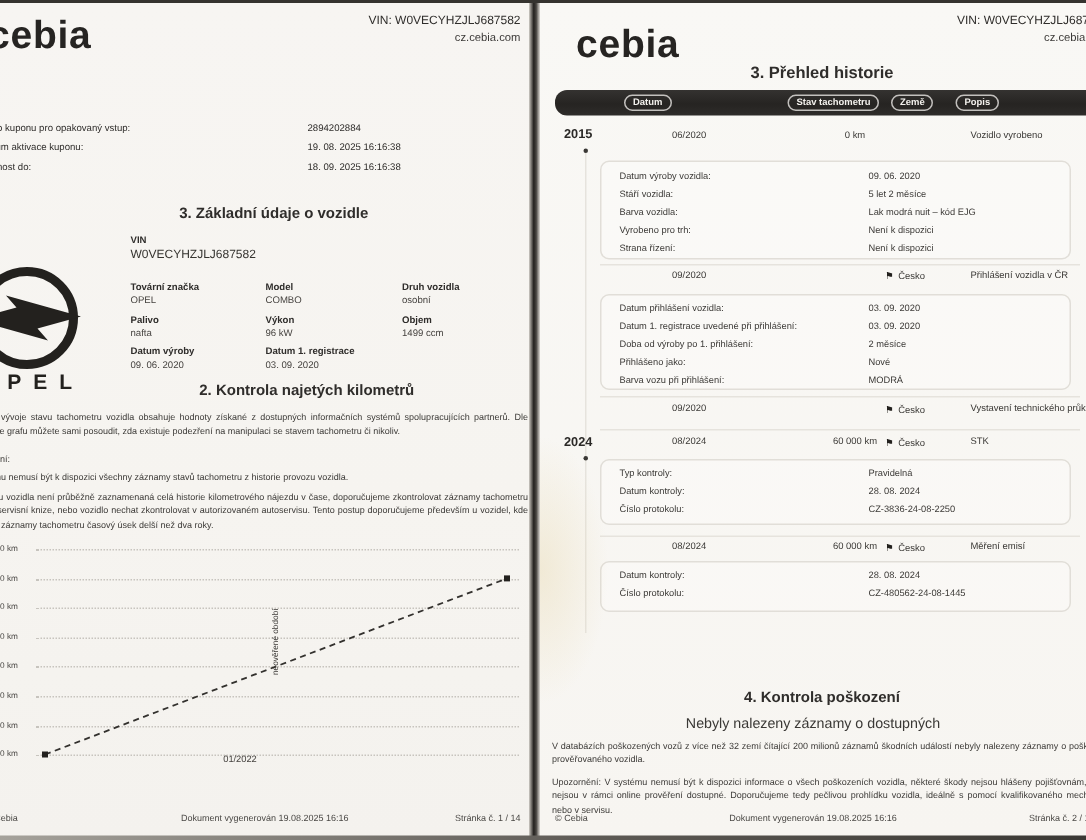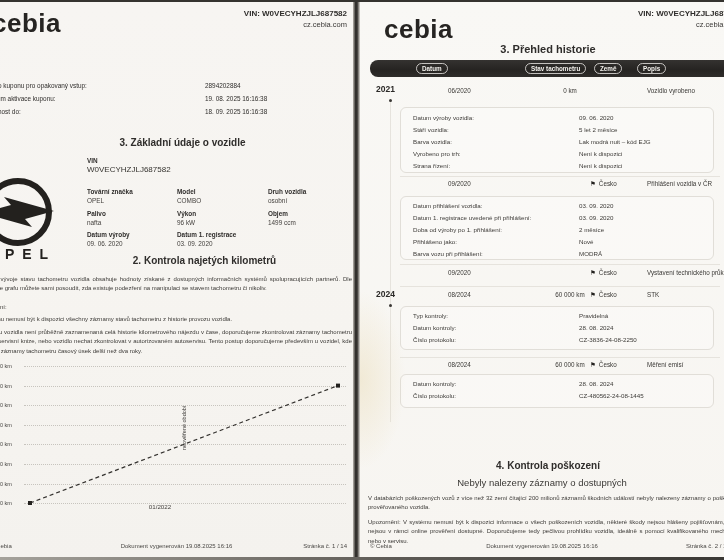--- a/index.html
+++ b/index.html
@@ -11,21 +11,21 @@
   .p2::after{content:"";position:absolute;left:0;top:290px;width:46px;height:180px;
              background:radial-gradient(ellipse at 0% 50%,rgba(228,210,160,.35),rgba(228,210,160,0) 70%);}
   .sep{position:absolute;left:353px;top:0;width:7px;height:560px;
        background:linear-gradient(90deg,#b9b5ae 0%,#23211e 40%,#4a4743 65%,#dedbd5 100%);}
   .edge-top{position:absolute;left:0;top:0;width:724px;height:2px;background:#35332f;}
   .edge-bottom{position:absolute;left:0;top:557px;width:724px;height:3px;
        background:linear-gradient(90deg,#a5a29b,#5d5a55 55%,#3a3834);}
   .abs{position:absolute;}
   .nw{white-space:nowrap;}
   .logo{font-size:26px;font-weight:700;letter-spacing:.5px;color:#262422;}
-  .vinhead{font-size:8px;font-weight:700;text-align:center;}
+  .vinhead{font-size:8px;font-weight:400;text-align:center;}
   .site{font-size:7.5px;color:#3a3836;}
   .doc-title{left:0;right:0;text-align:center;font-size:12px;font-weight:700;}
   .sec-title{left:12px;right:0;text-align:center;font-size:10px;font-weight:700;}
   .small{font-size:6.4px;line-height:1.35;}
   .para{font-size:6px;line-height:1.55;text-align:justify;color:#3c3a37;}
   .flbl{font-size:6.4px;font-weight:700;line-height:8.5px;}
   .fval{font-size:6.4px;line-height:8.5px;color:#45423f;}
   
   .chart{left:0;top:358px;width:352px;height:154px;}
   .ytick{position:absolute;left:0;font-size:5.5px;color:#4a4845;}
@@ -163,21 +163,21 @@
 
     <div class="abs sec-title" style="top:43px;font-size:11px;">3. Přehled historie</div>
 
     <div class="hbar"></div>
     <span class="hcol" style="left:56px;">Datum</span>
     <span class="hcol" style="left:165px;">Stav tachometru</span>
     <span class="hcol" style="left:234px;">Země</span>
     <span class="hcol" style="left:277px;">Popis</span>
 
     <div class="tline"></div>
-    <div class="abs year nw" style="left:16px;top:84px;">2021</div>
+    <div class="abs year nw" style="left:16px;top:84px;">2015</div>
     <div class="dot" style="left:29px;top:99px;"></div>
     <div class="abs year nw" style="left:16px;top:289px;">2024</div>
     <div class="dot" style="left:29px;top:304px;"></div>
 
     <div class="hrow" style="top:87px;">
       <span class="hdate">06/2020</span>
       <span class="hodo">0 km</span>
       <span class="hdesc">Vozidlo vyrobeno</span>
     </div>
     <div class="dbox" style="top:107px;height:64px;">

